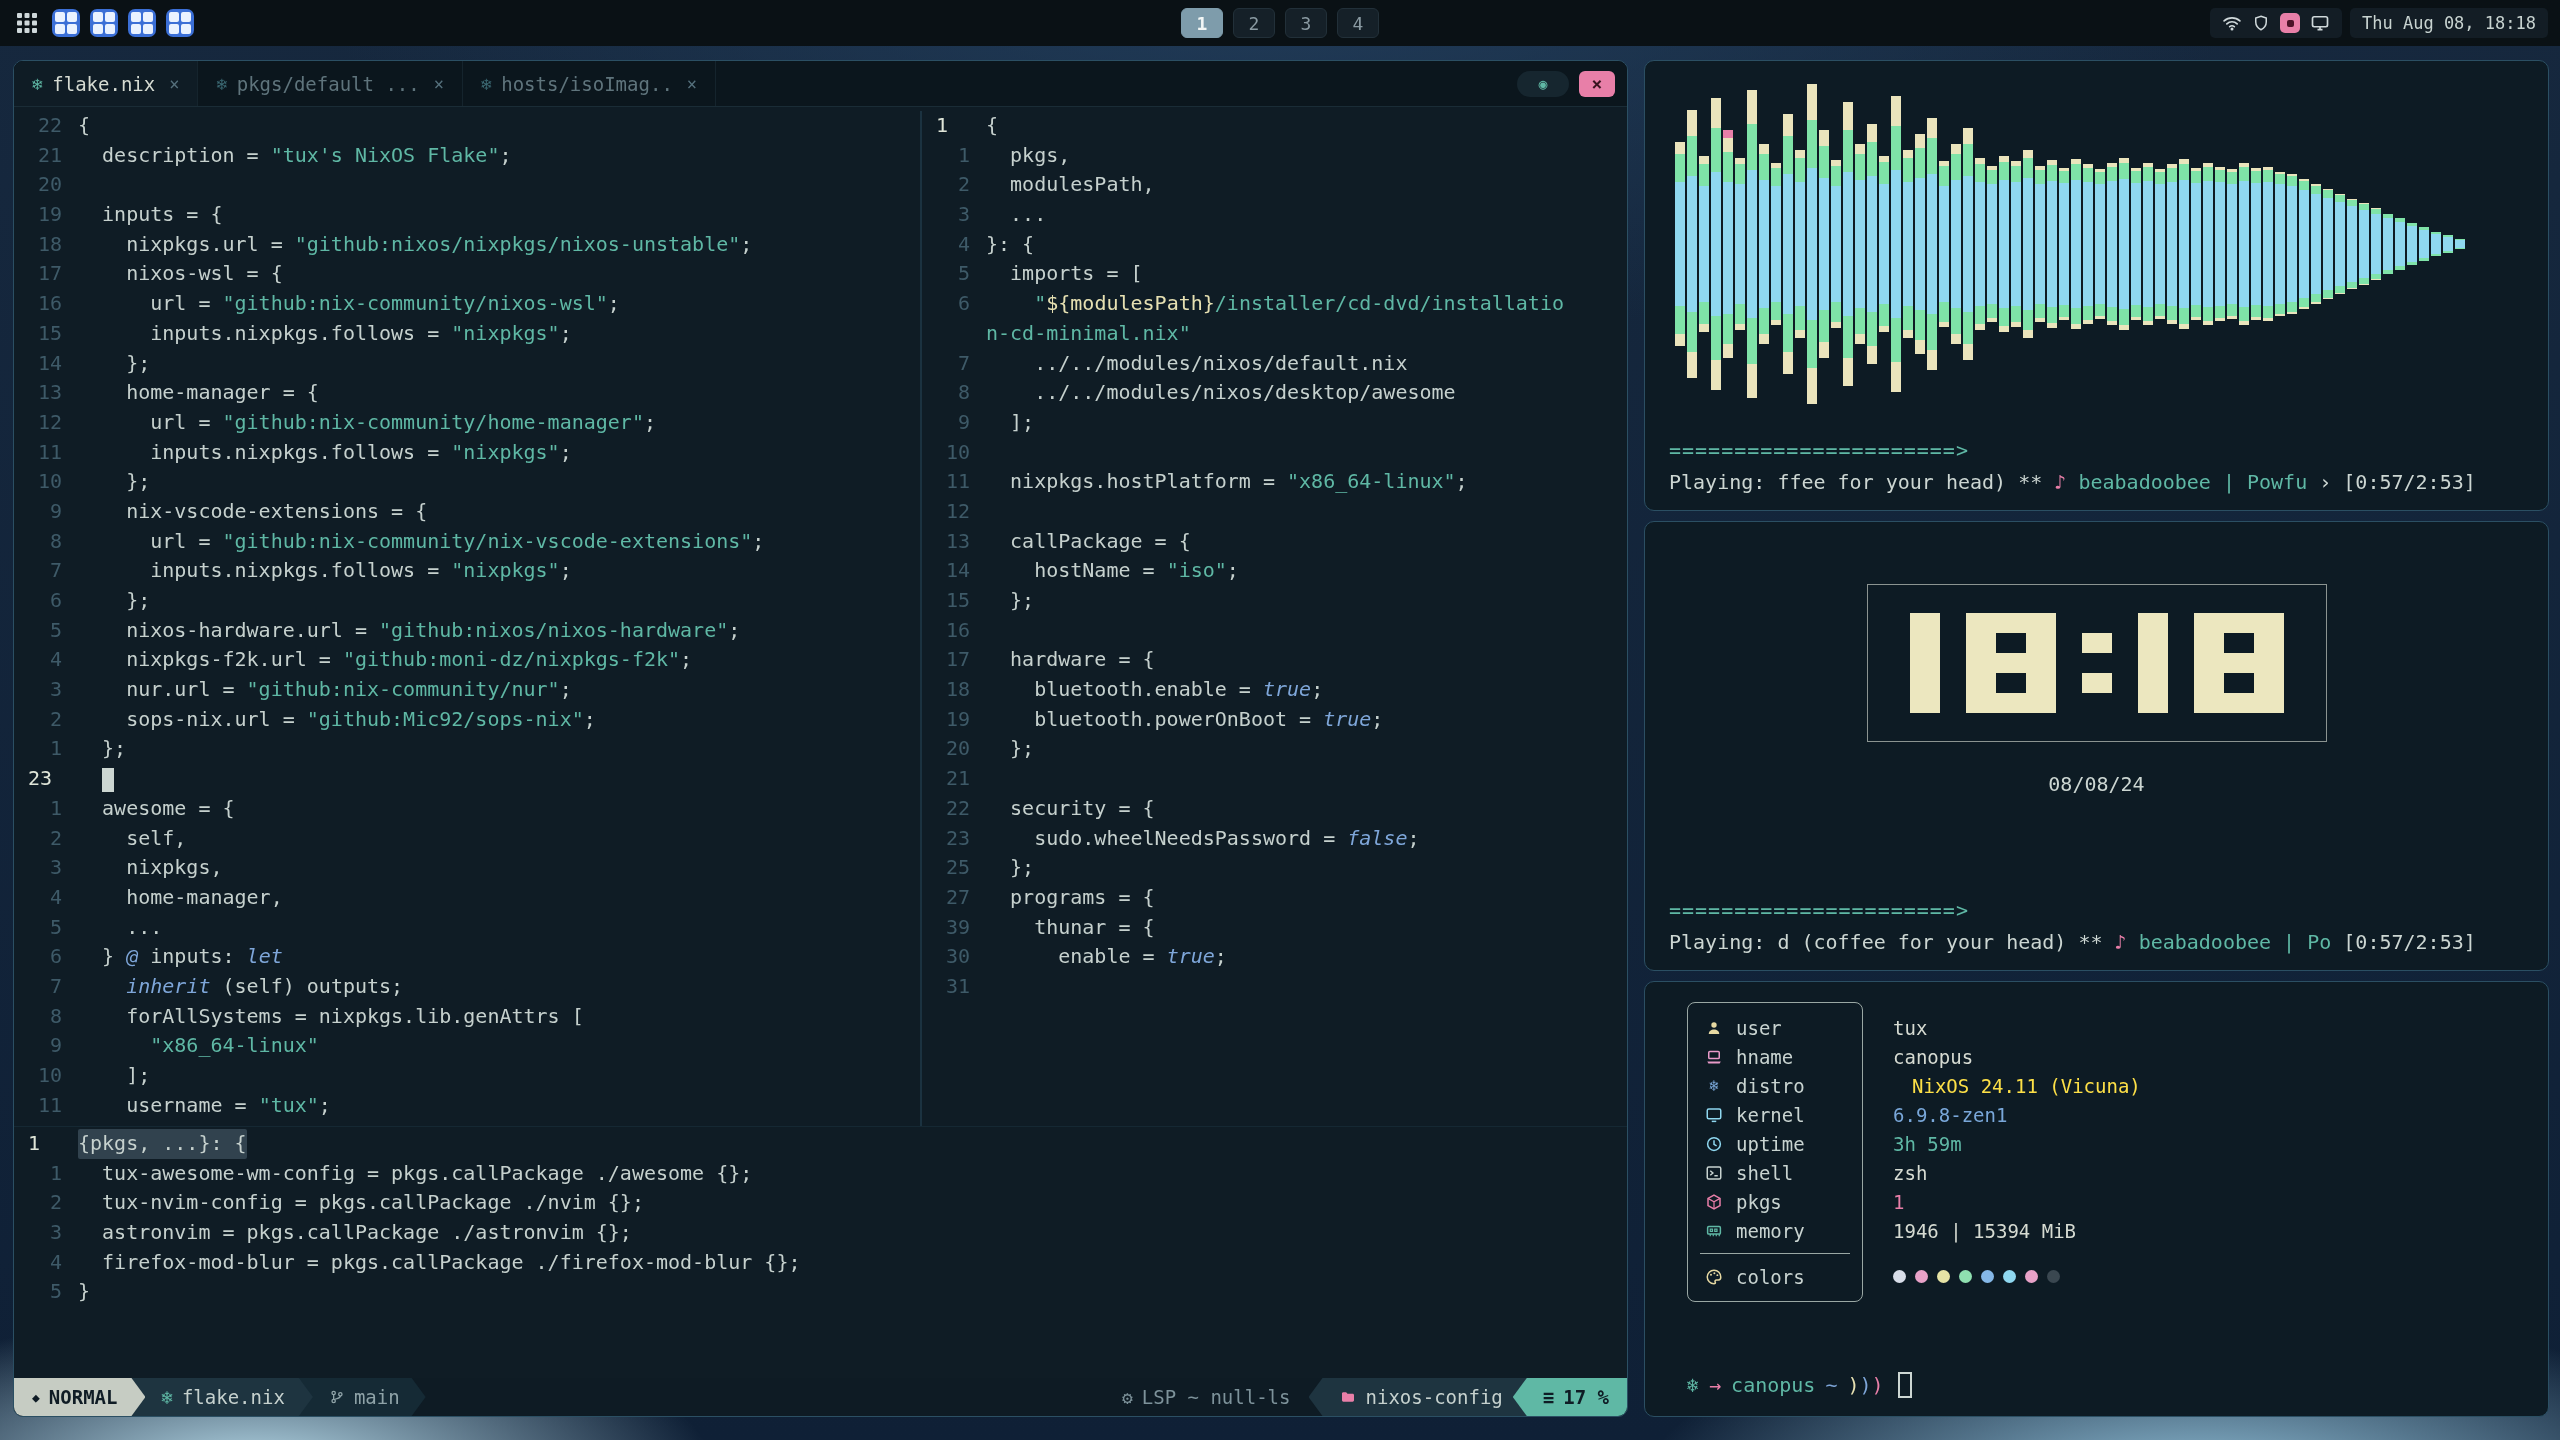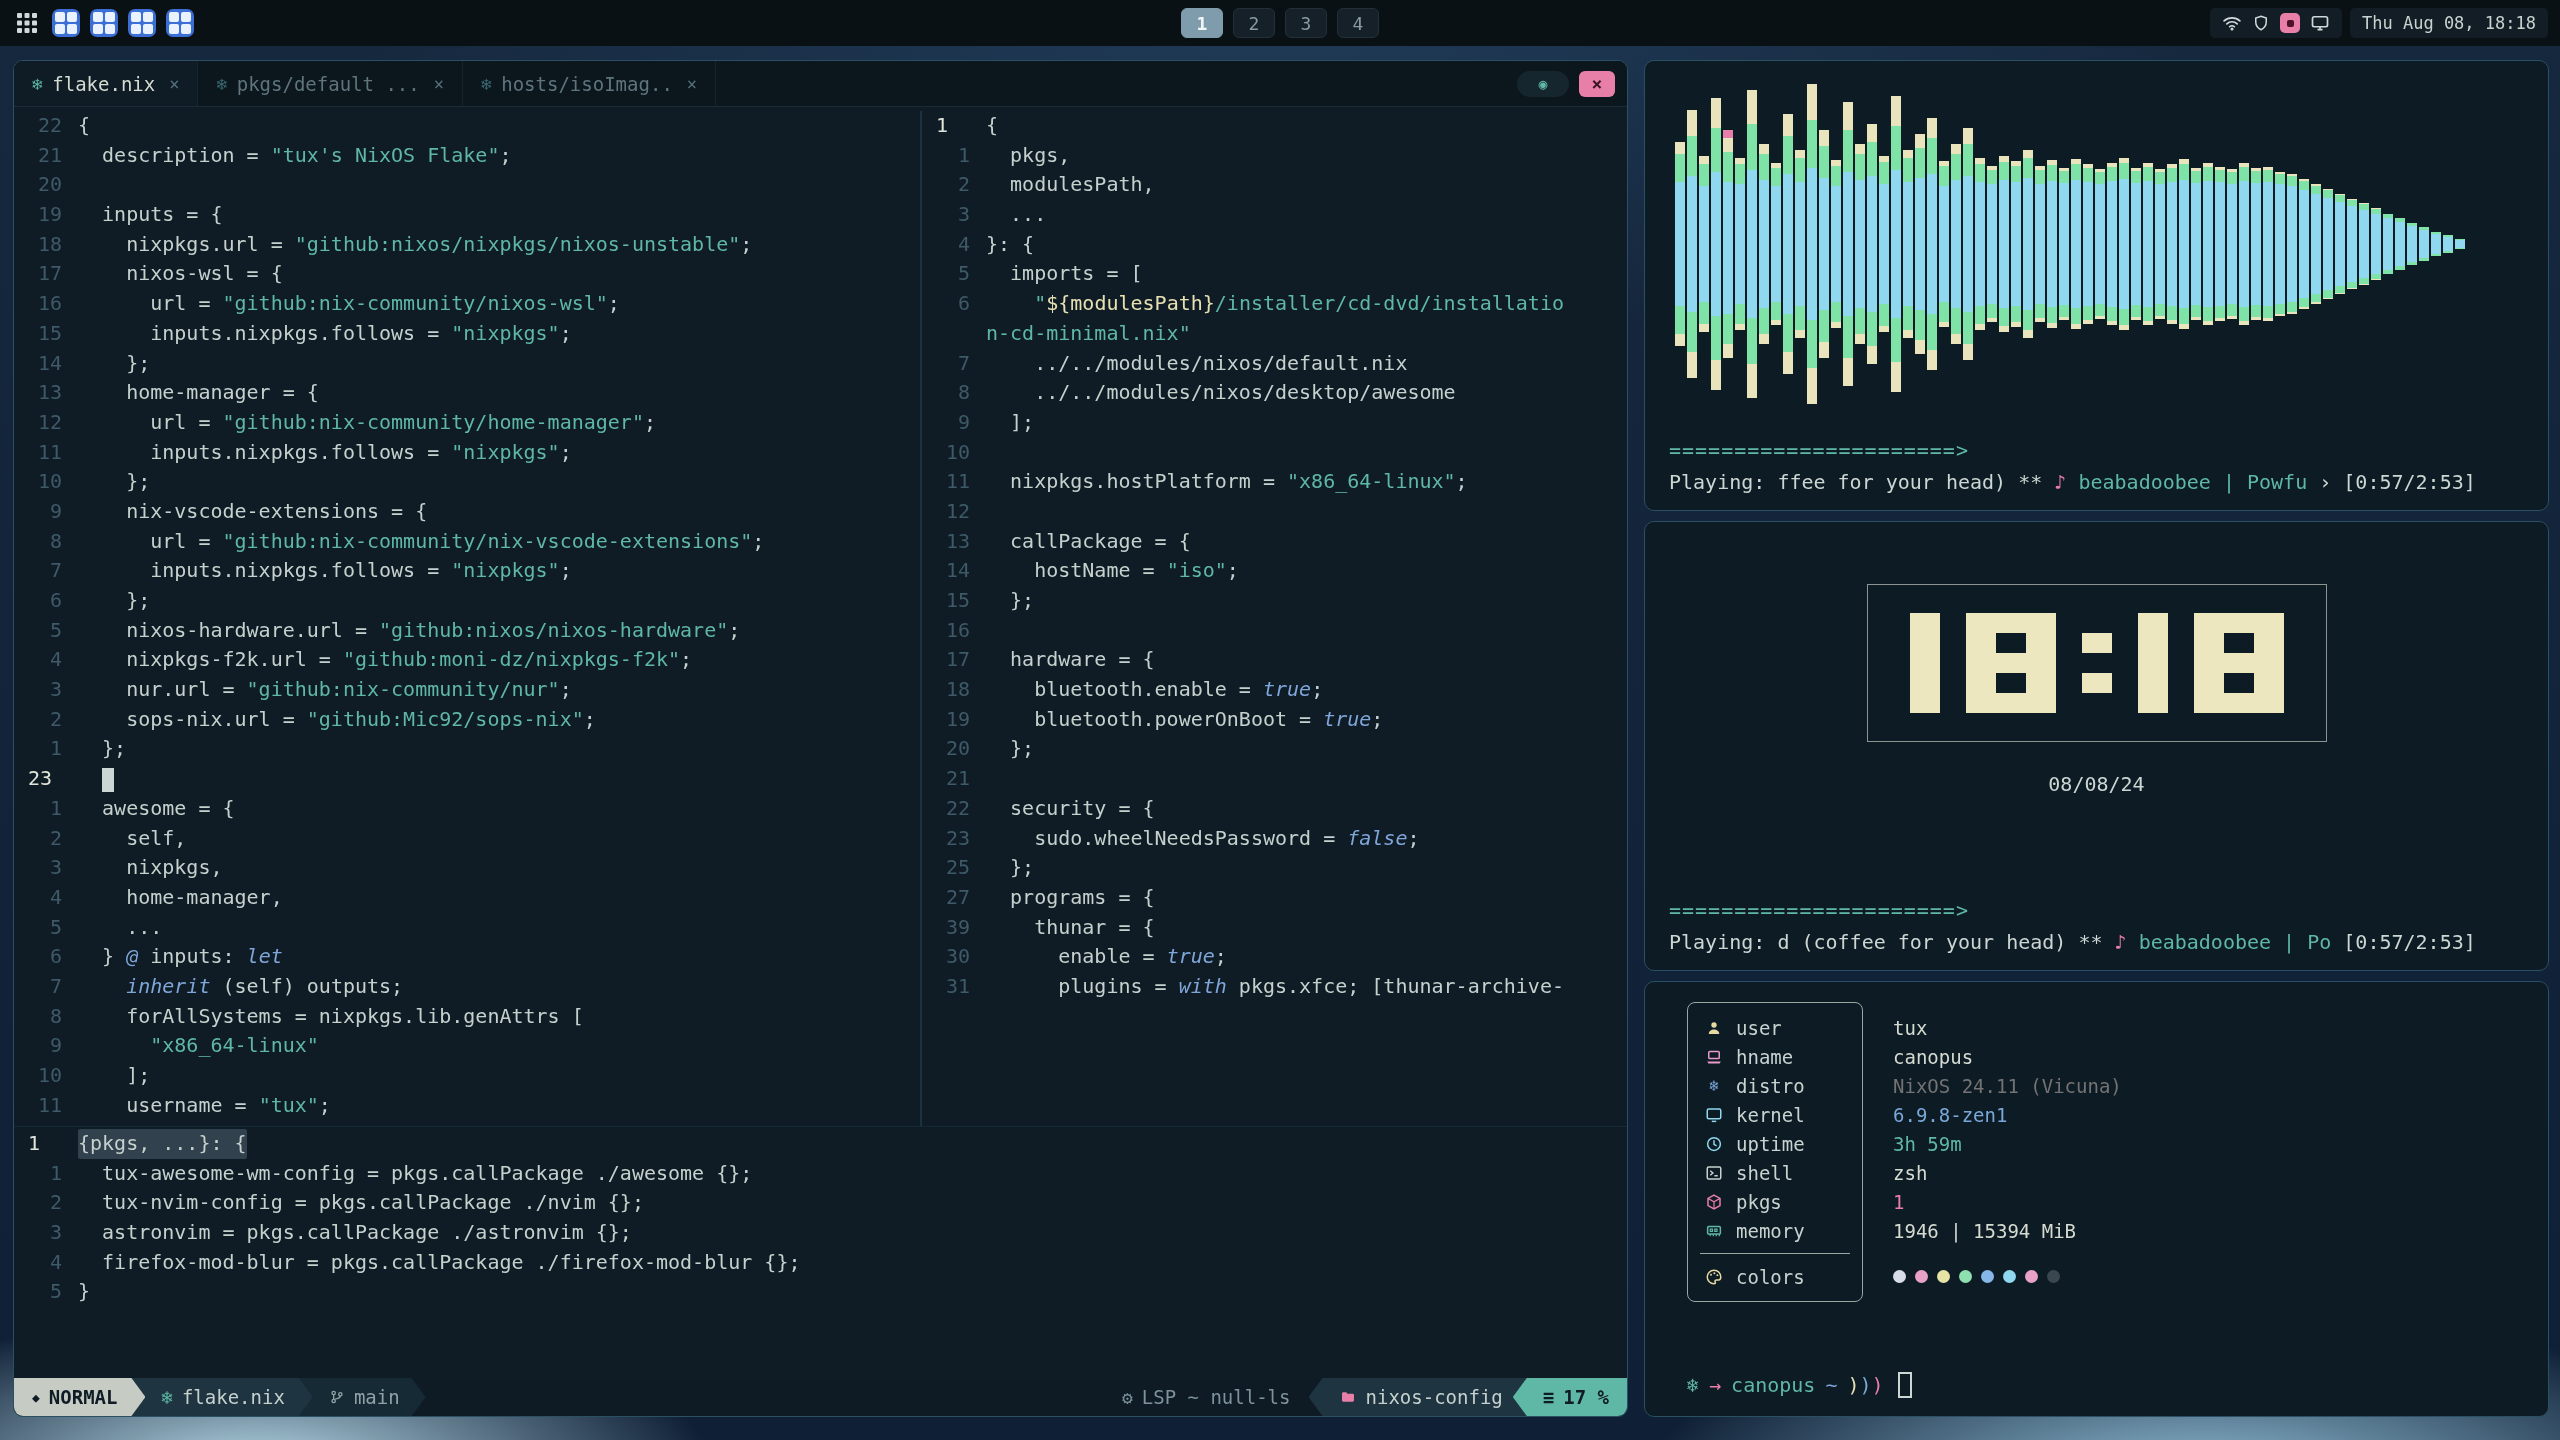--- a/index.html
+++ b/index.html
@@ -288,21 +288,21 @@
         <div class="cline"><span class="gut">18</span><span class="ctext"><span class="t-p">    bluetooth.enable = </span><span class="t-k">true</span><span class="t-p">;</span></span></div>
         <div class="cline"><span class="gut">19</span><span class="ctext"><span class="t-p">    bluetooth.powerOnBoot = </span><span class="t-k">true</span><span class="t-p">;</span></span></div>
         <div class="cline"><span class="gut">20</span><span class="ctext"><span class="t-p">  };</span></span></div>
         <div class="cline"><span class="gut">21</span><span class="ctext"></span></div>
         <div class="cline"><span class="gut">22</span><span class="ctext"><span class="t-p">  security = {</span></span></div>
         <div class="cline"><span class="gut">23</span><span class="ctext"><span class="t-p">    sudo.wheelNeedsPassword = </span><span class="t-k">false</span><span class="t-p">;</span></span></div>
         <div class="cline"><span class="gut">25</span><span class="ctext"><span class="t-p">  };</span></span></div>
         <div class="cline"><span class="gut">27</span><span class="ctext"><span class="t-p">  programs = {</span></span></div>
         <div class="cline"><span class="gut">39</span><span class="ctext"><span class="t-p">    thunar = {</span></span></div>
         <div class="cline"><span class="gut">30</span><span class="ctext"><span class="t-p">      enable = </span><span class="t-k">true</span><span class="t-p">;</span></span></div>
-        <div class="cline"><span class="gut">31</span><span class="ctext"><span class="t-p">      plugins = </span><span class="t-k">with</span><span class="t-p"> pkgs.xfce; [thunar-archive-</span></span></div>
+        <div class="cline"><span class="gut">31</span></div>
       </div>
   </div>
   <div id="pane-bottom">
       <div class="cline"><span class="gut gcur">1</span><span class="ctext hl"><span class="t-p">{pkgs, ...}: {</span></span></div>
       <div class="cline"><span class="gut">1</span><span class="ctext"><span class="t-p">  tux-awesome-wm-config = pkgs.callPackage ./awesome {};</span></span></div>
       <div class="cline"><span class="gut">2</span><span class="ctext"><span class="t-p">  tux-nvim-config = pkgs.callPackage ./nvim {};</span></span></div>
       <div class="cline"><span class="gut">3</span><span class="ctext"><span class="t-p">  astronvim = pkgs.callPackage ./astronvim {};</span></span></div>
       <div class="cline"><span class="gut">4</span><span class="ctext"><span class="t-p">  firefox-mod-blur = pkgs.callPackage ./firefox-mod-blur {};</span></span></div>
       <div class="cline"><span class="gut">5</span><span class="ctext"><span class="t-p">}</span></span></div>
     </div>
@@ -945,21 +945,21 @@
               <circle cx="12.5" cy="7" r="1.3" fill="currentColor"></circle>
               <circle cx="16.5" cy="9.5" r="1.3" fill="currentColor"></circle>
             </svg>
           </span>
           <span>colors</span>
         </div>
       </div>
     <div id="fetch-vals">
         <div class="fv-row" style="color: rgb(214, 219, 210);">tux</div>
         <div class="fv-row" style="color: rgb(214, 219, 210);">canopus</div>
-        <div class="fv-row" style="color: #737373;">NixOS 24.11 (Vicuna)</div>
+        <div class="fv-row" style="color: #fde047; margin-left: 19px;">NixOS 24.11 (Vicuna)</div>
         <div class="fv-row" style="color: rgb(121, 167, 217);">6.9.8-zen1</div>
         <div class="fv-row" style="color: rgb(95, 184, 165);">3h 59m</div>
         <div class="fv-row" style="color: rgb(214, 219, 210);">zsh</div>
         <div class="fv-row" style="color: rgb(232, 127, 168);">1</div>
         <div class="fv-row" style="color: rgb(214, 219, 210);">1946 | 15394 MiB</div>
         <div class="fv-spacer"></div>
         <div class="dots">
           <span style="background: rgb(216, 222, 233);"></span>
           <span style="background: rgb(232, 162, 200);"></span>
           <span style="background: rgb(230, 227, 165);"></span>

